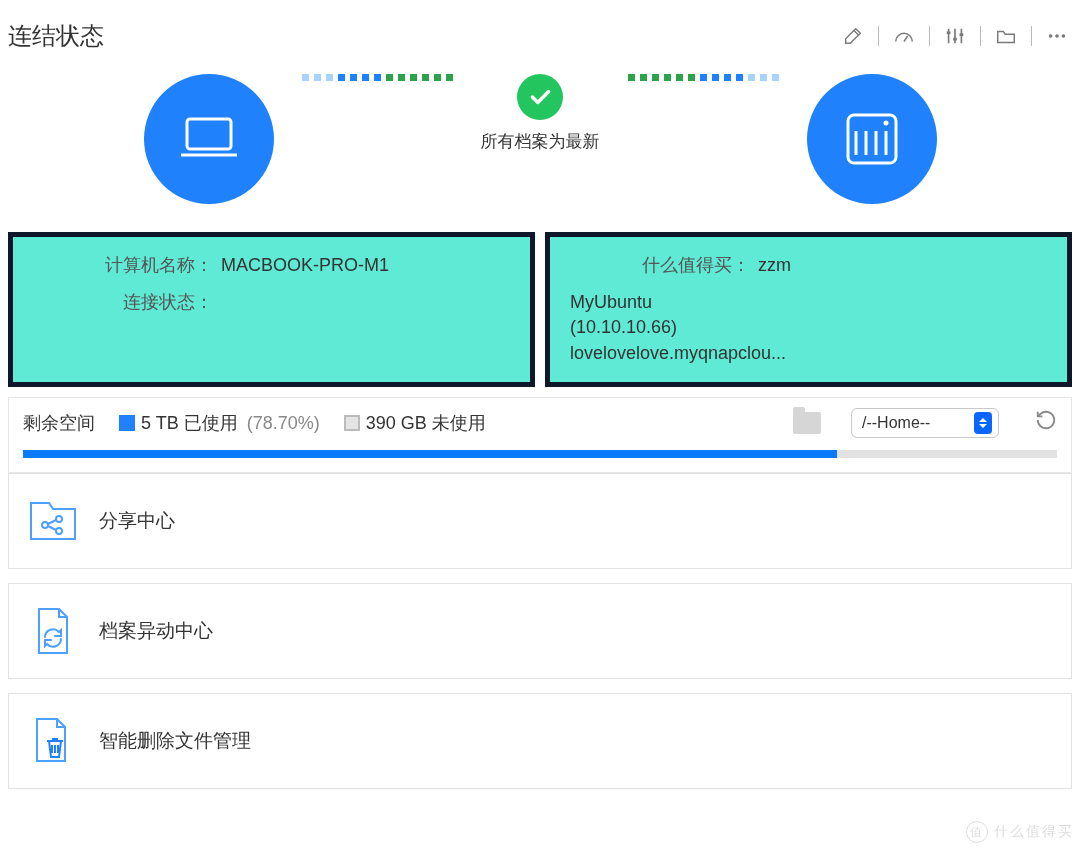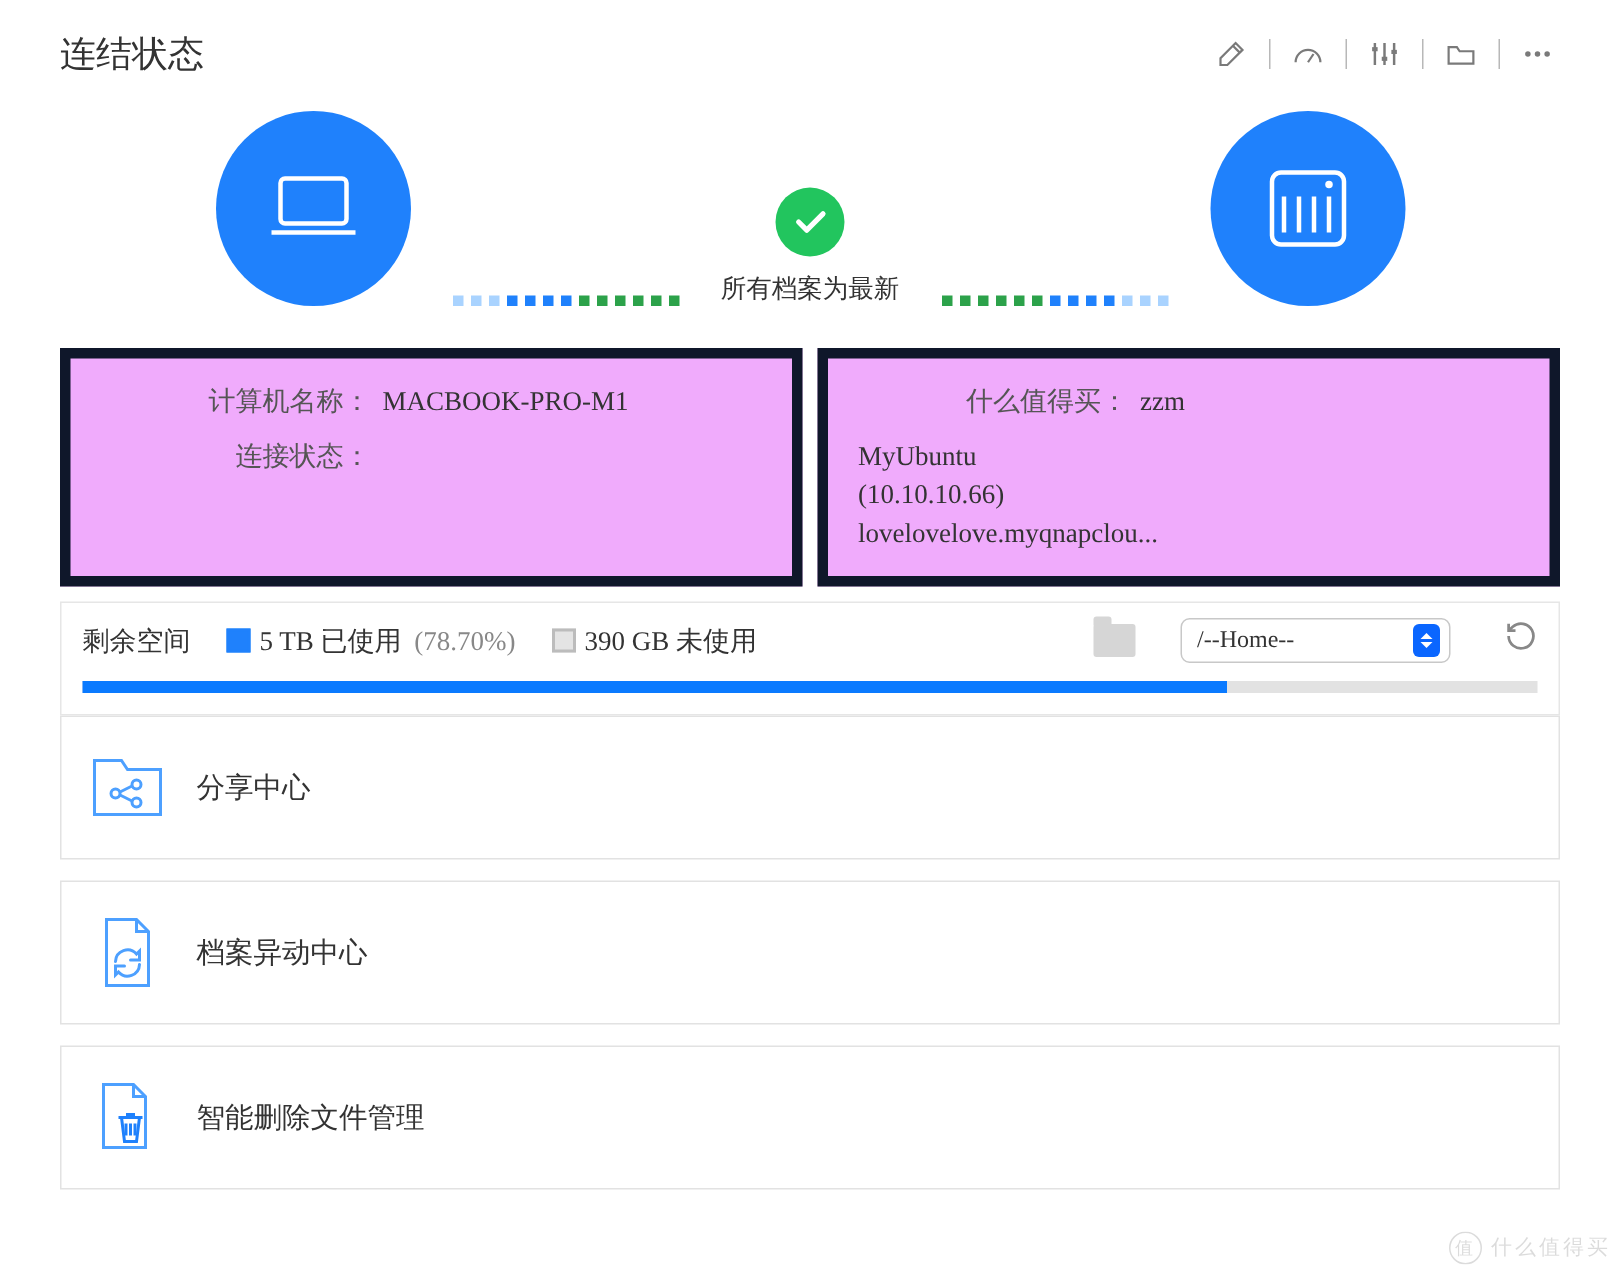--- a/index.html
+++ b/index.html
@@ -5,35 +5,35 @@
   * { box-sizing: border-box; }
   body {
     margin: 0;
     font-family: -apple-system, "PingFang SC", "Helvetica Neue", Arial, sans-serif;
     background: #ffffff;
     color: #333333;
     width: 1080px;
     height: 849px;
     overflow: hidden;
   }
-  .app { padding: 20px 40px; font-family: Liberation Serif, serif; }
+  .app { padding: 20px 8px; }
 
   
   .header-row { display: flex; align-items: center; justify-content: space-between; }
   .page-title { font-size: 24px; color: #333; font-weight: 400; }
   .toolbar { display: flex; align-items: center; gap: 0; }
   .toolbar .tbtn {
     display: inline-flex; align-items: center; justify-content: center;
     width: 30px; height: 30px; color: #7a7a7a; cursor: pointer;
   }
   .toolbar .sep { width: 1px; height: 20px; background: #b8b8b8; margin: 0 10px; }
 
   
   .connection {
-    display: flex; align-items: flex-end; justify-content: center;
+    display: flex; align-items: flex-start; justify-content: center;
     gap: 28px; margin-top: 22px; margin-bottom: 28px; position: relative;
   }
   .circle {
     width: 130px; height: 130px; border-radius: 50%;
     background: #1f81fc; display: flex; align-items: center; justify-content: center;
   }
   .circle svg { display: block; }
   .dots {
     display: flex; align-items: center; gap: 5px;
   }
@@ -43,21 +43,21 @@
   .check-wrap { display:flex; flex-direction:column; align-items:center; gap:10px; }
   .check {
     width: 46px; height: 46px; border-radius: 50%; background: #22c55e;
     display: flex; align-items: center; justify-content: center;
   }
   .check-label { font-size: 17px; color: #333; }
 
   
   .panels { display: grid; grid-template-columns: 1fr 1fr; gap: 10px; margin-top: 10px; }
   .panel {
-    border: 7px solid #0f172a; background: #f0abfc; padding: 16px 20px;
+    border: 5px solid #0f172a; background: #5eead4; padding: 16px 20px;
   }
   .panel .row { display: grid; grid-template-columns: 180px 1fr; gap: 8px; margin-bottom: 12px; align-items: start; }
   .panel .row:last-child { margin-bottom: 0; }
   .panel .lbl { color: #555; text-align: right; font-size: 18px; }
   .panel .lbl::after { content: "："; }
   .panel .val { color: #333; font-size: 18px; line-height: 1.4; }
 
   
   .disk {
     border: 1px solid #e6e6e6; margin-top: 10px; padding: 10px 14px 14px 14px;
@@ -71,21 +71,21 @@
   .swatch.grey { border-color: #bcbcbc; background: #e4e4e4; }
   .pct { color: #888; margin-left: 4px; }
   .spacer { flex: 1; }
   .folder-mini {
     width: 28px; height: 22px; background: #d6d6d6; border-radius: 2px; position: relative; margin-right: 6px;
   }
   .folder-mini::before {
     content: ""; position: absolute; top: -5px; left: 0; width: 12px; height: 6px; background: #d6d6d6; border-radius: 2px 2px 0 0;
   }
   .select {
-    width: 180px; height: 30px; border: 1px solid #c8c8c8; border-radius: 6px;
+    width: 148px; height: 30px; border: 1px solid #c8c8c8; border-radius: 6px;
     display: flex; align-items: center; padding: 0 6px 0 10px; font-size: 16px; background: #fff;
     justify-content: space-between; cursor: pointer;
   }
   .select .cap {
     width: 18px; height: 22px; background: #0a66ff; border-radius: 4px;
     display: flex; flex-direction: column; align-items: center; justify-content: center; gap: 2px;
   }
   .select .cap::before, .select .cap::after {
     content: ""; width: 0; height: 0; border-left: 4px solid transparent; border-right: 4px solid transparent;
   }

